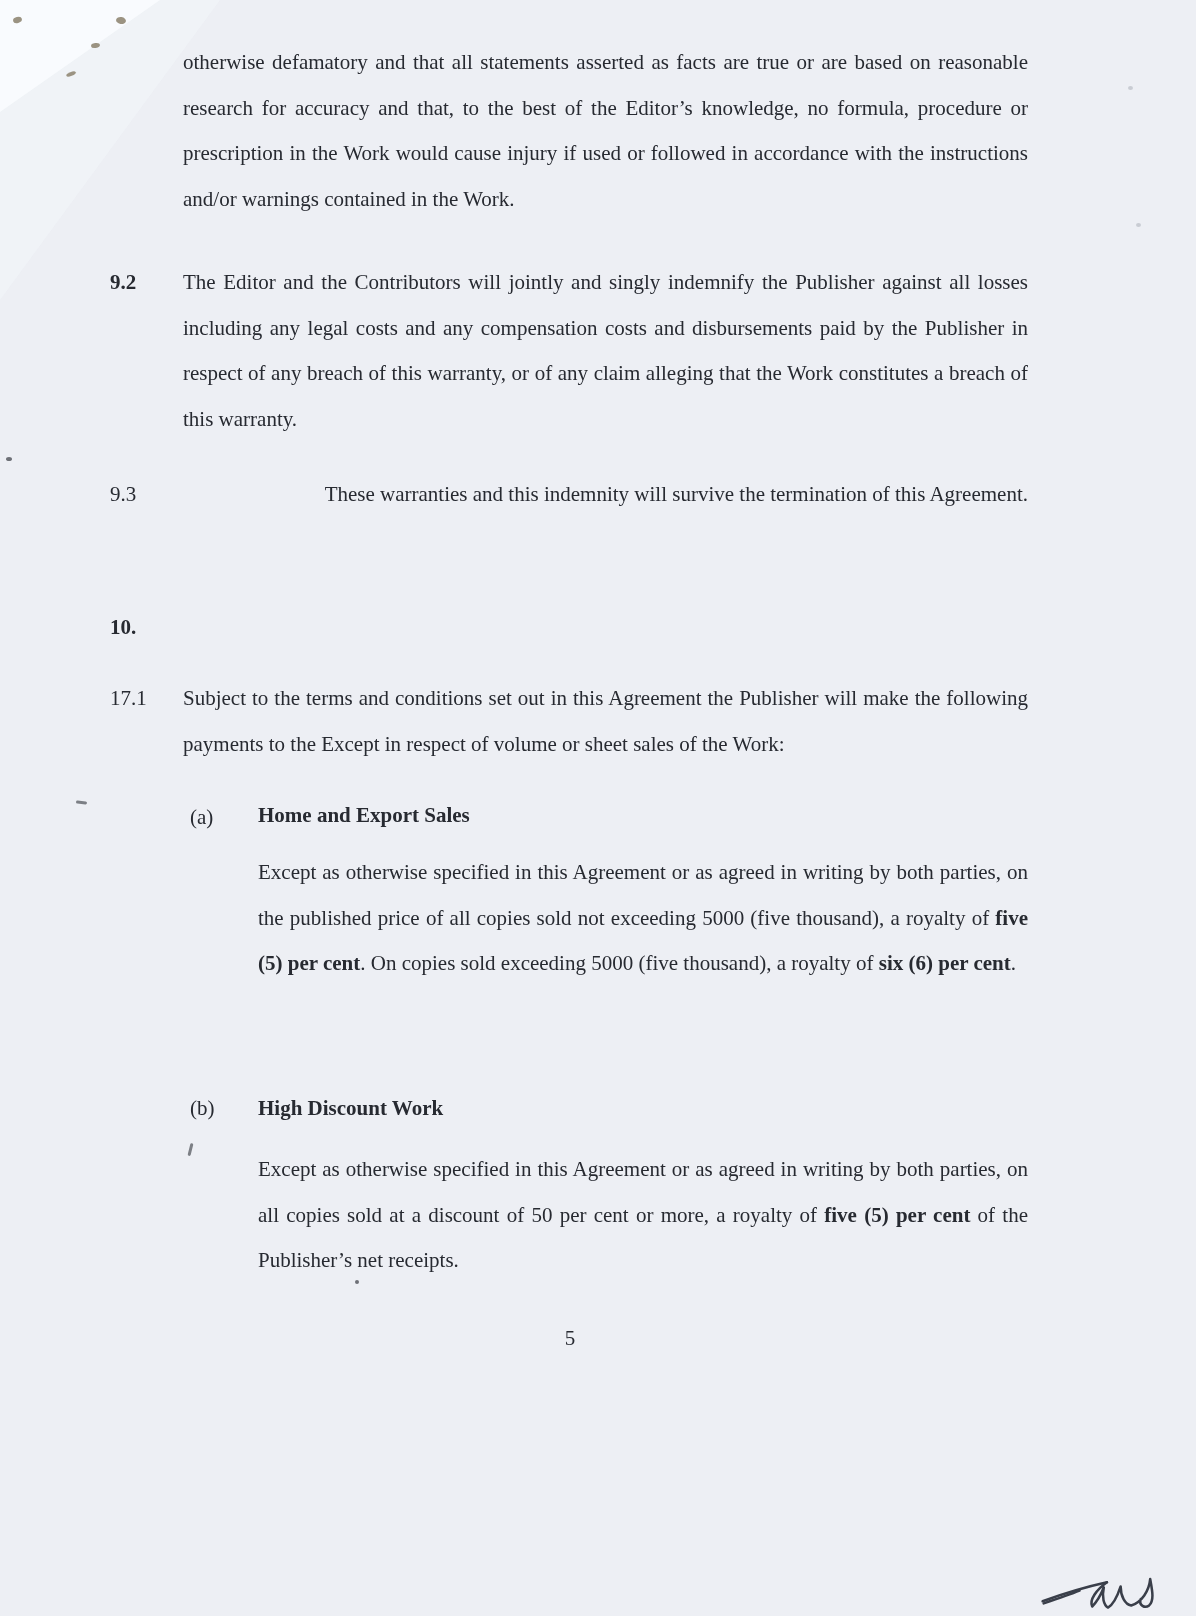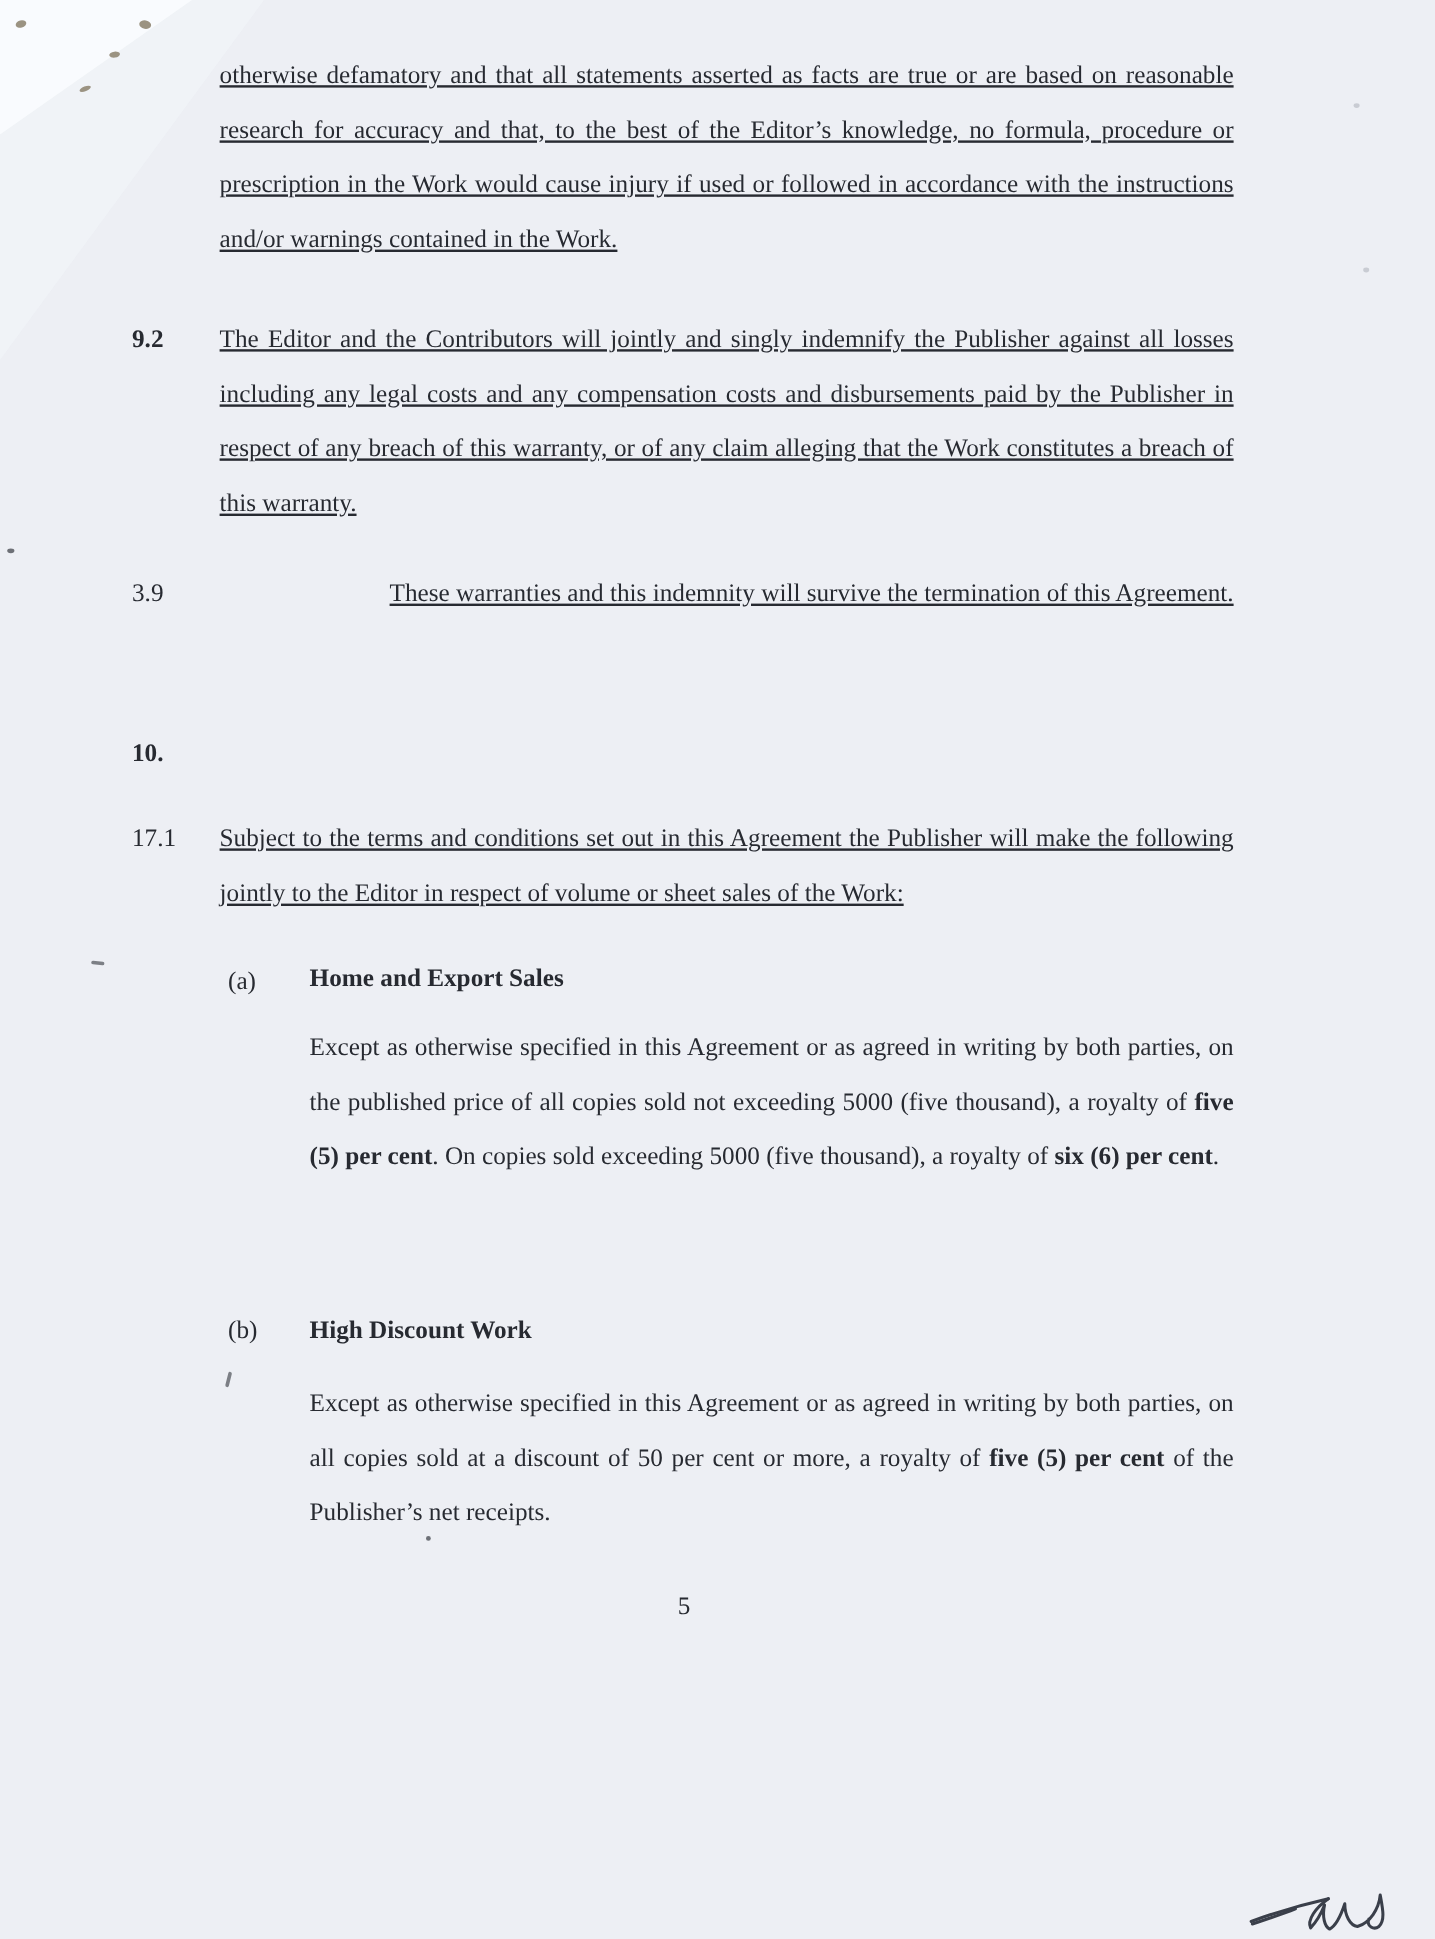--- a/index.html
+++ b/index.html
@@ -26,21 +26,21 @@
   }
   .fold-2 {
     position: absolute; left: 0; top: 0; width: 160px; height: 112px;
     background: #fafcfe; opacity: 0.9;
     clip-path: polygon(0 0, 100% 0, 0 100%);
   }
   .block { position: absolute; font-size: 21px; line-height: 45.5px; text-align: right; }
   .num { position: absolute; left: 110px; font-size: 21px; line-height: 45.5px; }
   .txt { text-align: justify; }
   .bold, .b { font-weight: bold; }
-  .clause-text { position: absolute; left: 183px; width: 845px; text-decoration: underline; }
+  .clause-text { position: absolute; left: 183px; width: 845px; }
   .sub-label { position: absolute; left: 190px; }
   .sub-title { position: absolute; left: 258px; font-weight: bold; }
   .sub-body { position: absolute; left: 258px; width: 770px; text-align: justify; }
   .heading-title { position: absolute; left: 183px; font-weight: bold; letter-spacing: 0.2px; }
   .page-number { position: absolute; left: 520px; width: 100px; text-align: center; font-size: 21px; }
   .signature { position: absolute; left: 1038px; top: 1558px; width: 140px; height: 58px; }
   .speck { position: absolute; border-radius: 50%; }
   .sp-brown { background: #9b9382; }
   .sp-gray { background: #6d7076; }
   .sp-faint { background: #c9ccd3; }
@@ -65,27 +65,27 @@
     <div class="speck sp-gray" style="left:355px; top:1280px; width:4px; height:4px;"></div>
     <div class="speck sp-faint" style="left:1128px; top:86px; width:5px; height:4px;"></div>
     <div class="speck sp-faint" style="left:1136px; top:223px; width:5px; height:4px;"></div>
   </div>
 
   <div class="block clause-text txt" style="top:40px;">otherwise defamatory and that all statements asserted as facts are true or are based on reasonable research for accuracy and that, to the best of the Editor’s knowledge, no formula, procedure or prescription in the Work would cause injury if used or followed in accordance with the instructions and/or warnings contained in the Work.</div>
 
   <div class="num" style="top:260px;font-weight:bold;">9.2</div>
   <div class="block clause-text txt" style="top:260px;">The Editor and the Contributors will jointly and singly indemnify the Publisher against all losses including any legal costs and any compensation costs and disbursements paid by the Publisher in respect of any breach of this warranty, or of any claim alleging that the Work constitutes a breach of this warranty.</div>
 
-  <div class="num" style="top:472px;">3.9</div>
+  <div class="num" style="top:472px;">9.3</div>
   <div class="block clause-text" style="top:472px;">These warranties and this indemnity will survive the termination of this Agreement.</div>
 
   <div class="num bold" style="top:605px;">10.</div>
 
   <div class="num" style="top:676px;">17.1</div>
-  <div class="block clause-text txt" style="top:676px;">Subject to the terms and conditions set out in this Agreement the Publisher will make the following jointly to the Editor in respect of volume or sheet sales of the Work:</div>
+  <div class="block clause-text txt" style="top:676px;">Subject to the terms and conditions set out in this Agreement the Publisher will make the following payments to the Except in respect of volume or sheet sales of the Work:</div>
 
   <div class="block sub-label" style="top:795px;">(a)</div>
   <div class="block sub-title" style="top:793px;">Home and Export Sales</div>
   <div class="block sub-body" style="top:850px;"><span>Except as otherwise specified in this Agreement or as agreed in writing by both parties, on the published price of all copies sold not exceeding 5000 (five thousand), a royalty of </span><span class="b">five (5) per cent</span><span>.  On copies sold exceeding 5000 (five thousand),  a royalty of </span><span class="b">six (6) per cent</span><span>.</span></div>
 
   <div class="block sub-label" style="top:1086px;">(b)</div>
   <div class="block sub-title" style="top:1086px;">High Discount Work</div>
   <div class="block sub-body" style="top:1147px;"><span>Except as otherwise specified in this Agreement or as agreed in writing by both parties, on all copies sold at a discount of 50 per cent or more, a royalty of </span><span class="b">five (5) per cent</span><span> of the Publisher’s net receipts.</span></div>
 
   <div class="page-number" style="top:1326px;">5</div>

